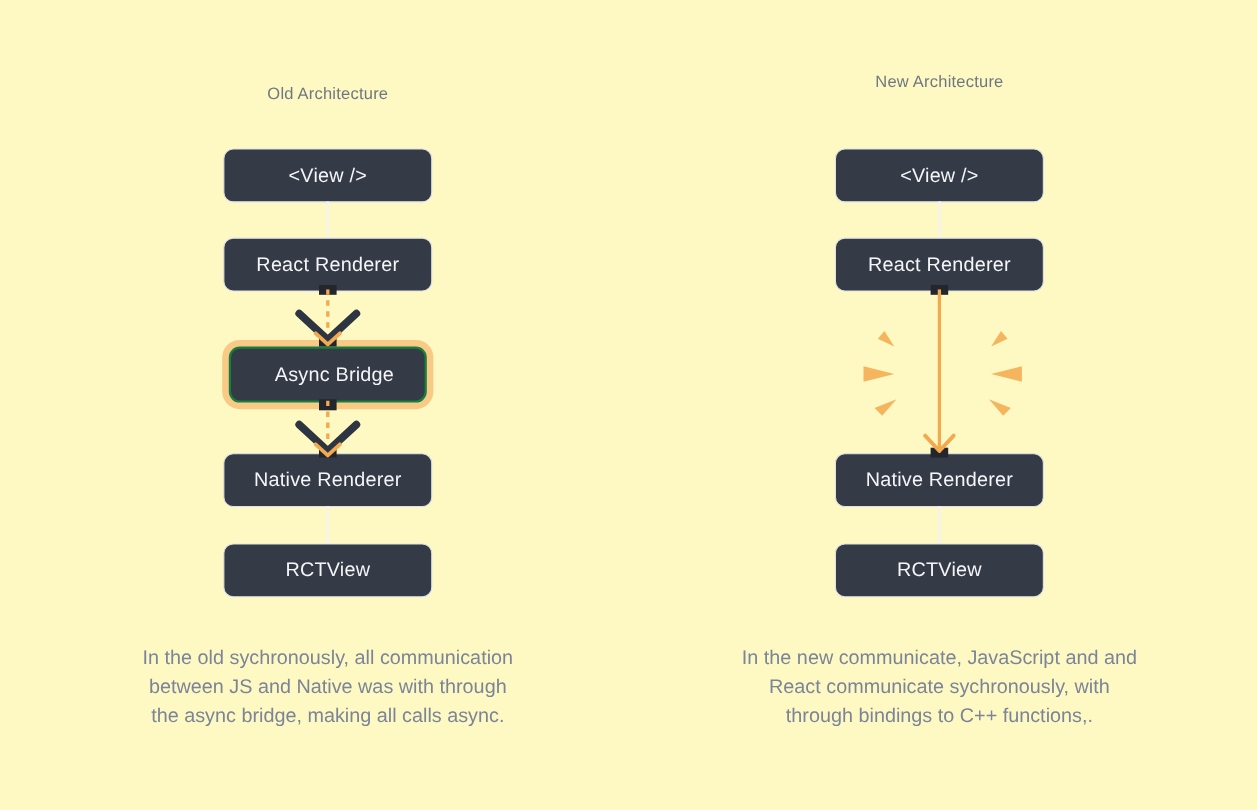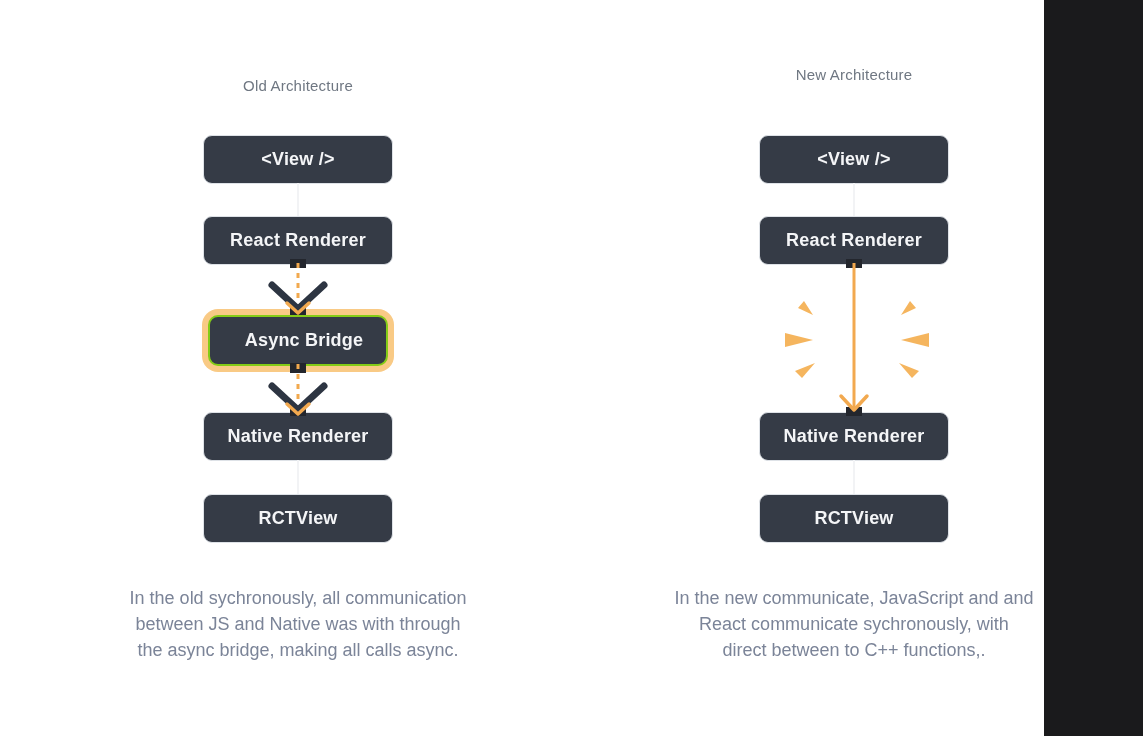--- a/index.html
+++ b/index.html
@@ -1,33 +1,33 @@
 <!DOCTYPE html>
 <html><head>
 <meta charset="utf-8">
 <style>
   html,body{margin:0;padding:0;background:#1a1a1c;}
   .canvas{
-    position:relative;width:1044px;height:736px;background:#ffffff;overflow:hidden;
+    position:relative;width:1143px;height:736px;background:#fef9c3;overflow:hidden;
     font-family:"Liberation Sans",sans-serif;
   }
   .col-title{
     position:absolute;width:260px;text-align:center;
     font-size:15px;letter-spacing:.2px;color:#6f7782;font-weight:400;
   }
   .node{
     position:absolute;box-sizing:border-box;
     width:190px;height:49px;
     background:#353b46;border:1.5px solid #dee2e7;border-radius:9px;
     display:flex;align-items:center;justify-content:center;
-    color:#f4f5f7;font-size:18px;font-weight:700;letter-spacing:.2px;
+    color:#f4f5f7;font-size:18px;font-weight:400;letter-spacing:.2px;
   }
   .node.bridge{
     width:180px;height:51px;
-    border:2px solid #84cc16;border-radius:10px;
+    border:2px solid #15803d;border-radius:10px;
     box-shadow:0 0 0 6px #f9ca85;
     padding-left:12px;
   }
   .conn{position:absolute;width:2.5px;background:#f2f3f5;}
   .notch{position:absolute;width:16px;height:9px;background:#23262d;}
   .caption{
     position:absolute;text-align:center;
     color:#7b8498;font-size:18px;line-height:26px;font-weight:400;
   }
   .caption span{display:block;}
@@ -107,16 +107,16 @@
 
   <svg style="left:894px;top:296px" width="42" height="86" viewBox="0 0 42 86">
     <polygon points="7,19 22,12 16,5" fill="#f5b55e"></polygon>
     <polygon points="7,44 35,37 35,51" fill="#f5b55e"></polygon>
     <polygon points="5,67 25,75 18,82" fill="#f5b55e"></polygon>
   </svg>
 
   <div class="caption" style="left:624px;top:585px;width:460px">
     <span>In the new communicate, JavaScript and and</span>
     <span>React communicate sychronously, with</span>
-    <span>direct between to C++ functions,.</span>
+    <span>through bindings to C++ functions,.</span>
   </div>
 
 </div>
 
 </body></html>

